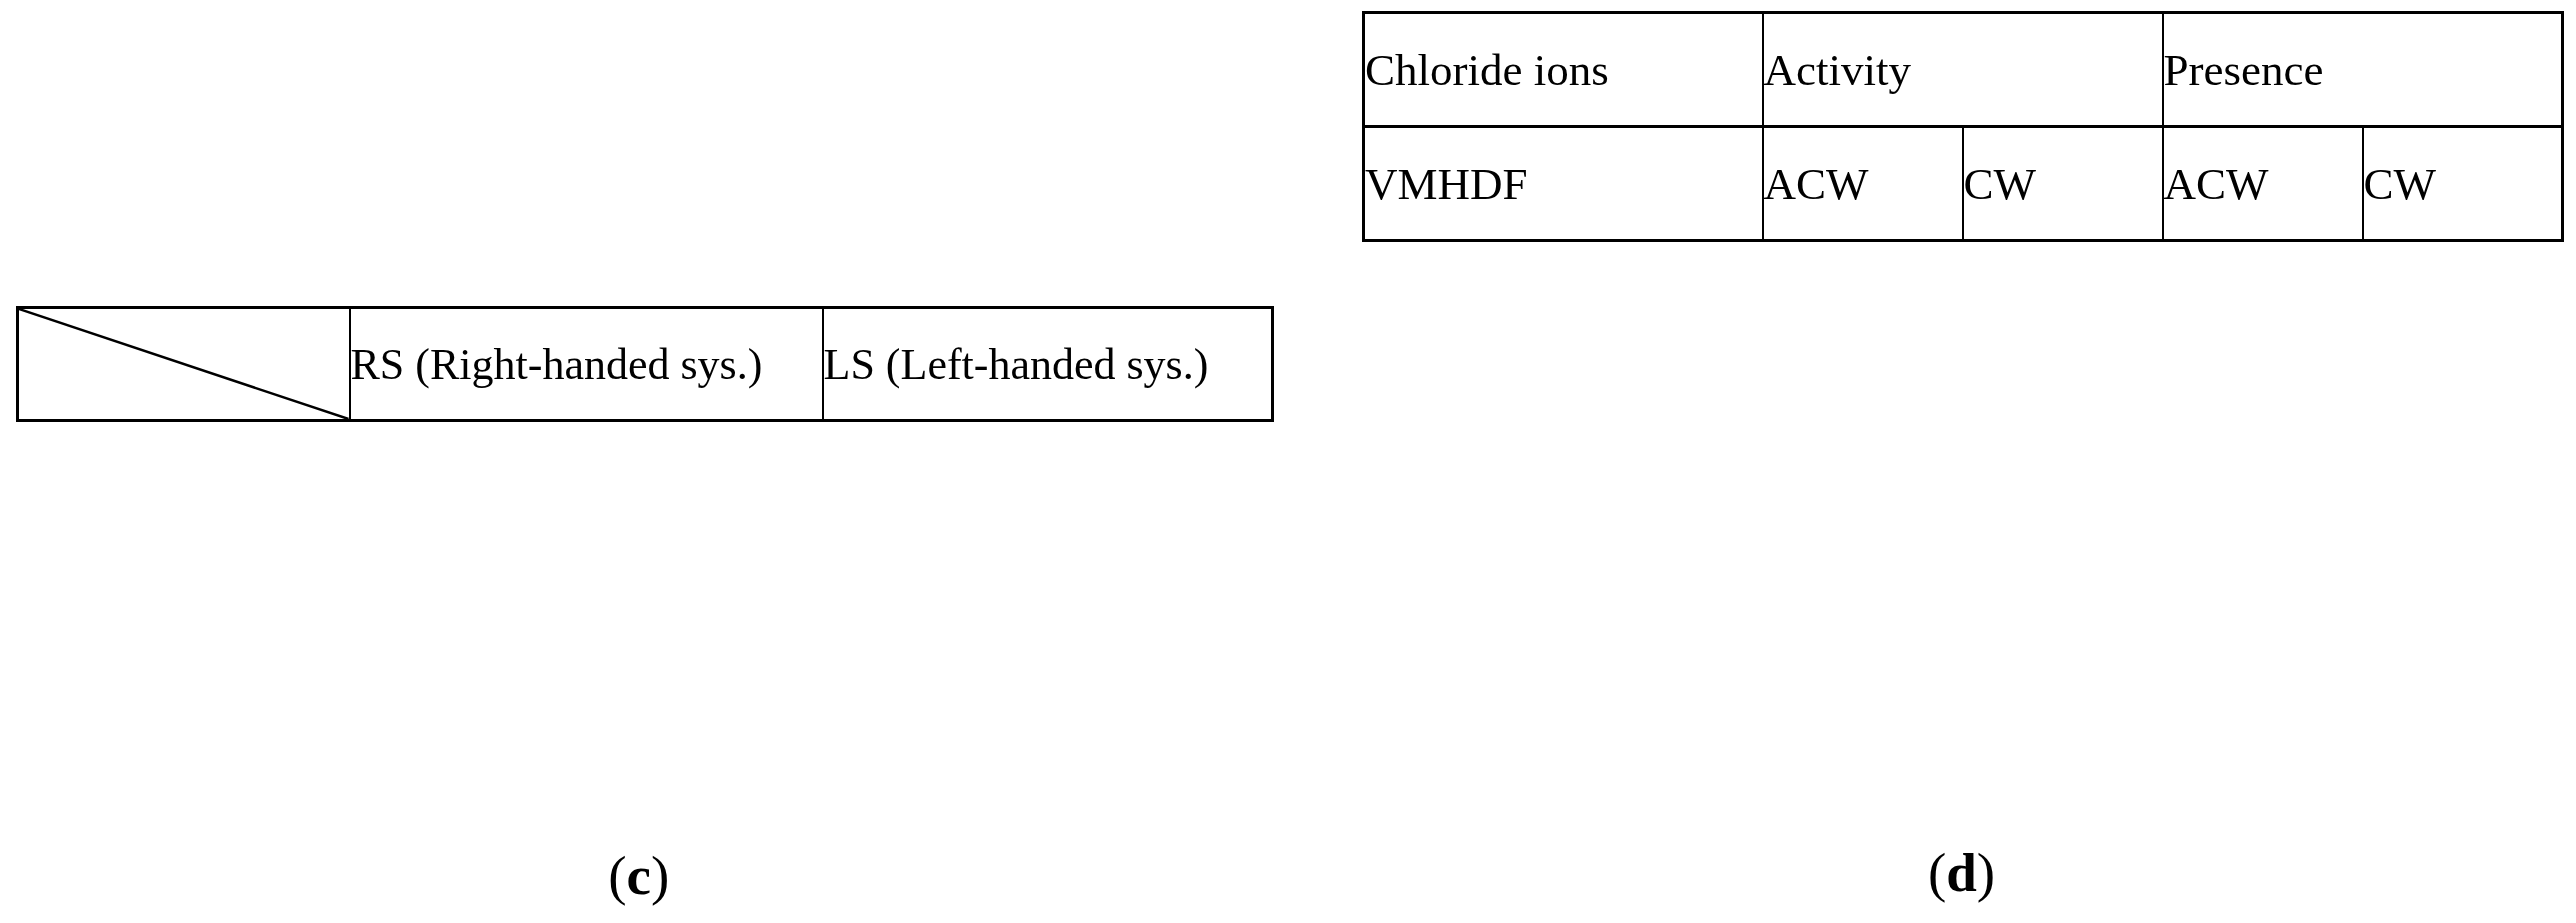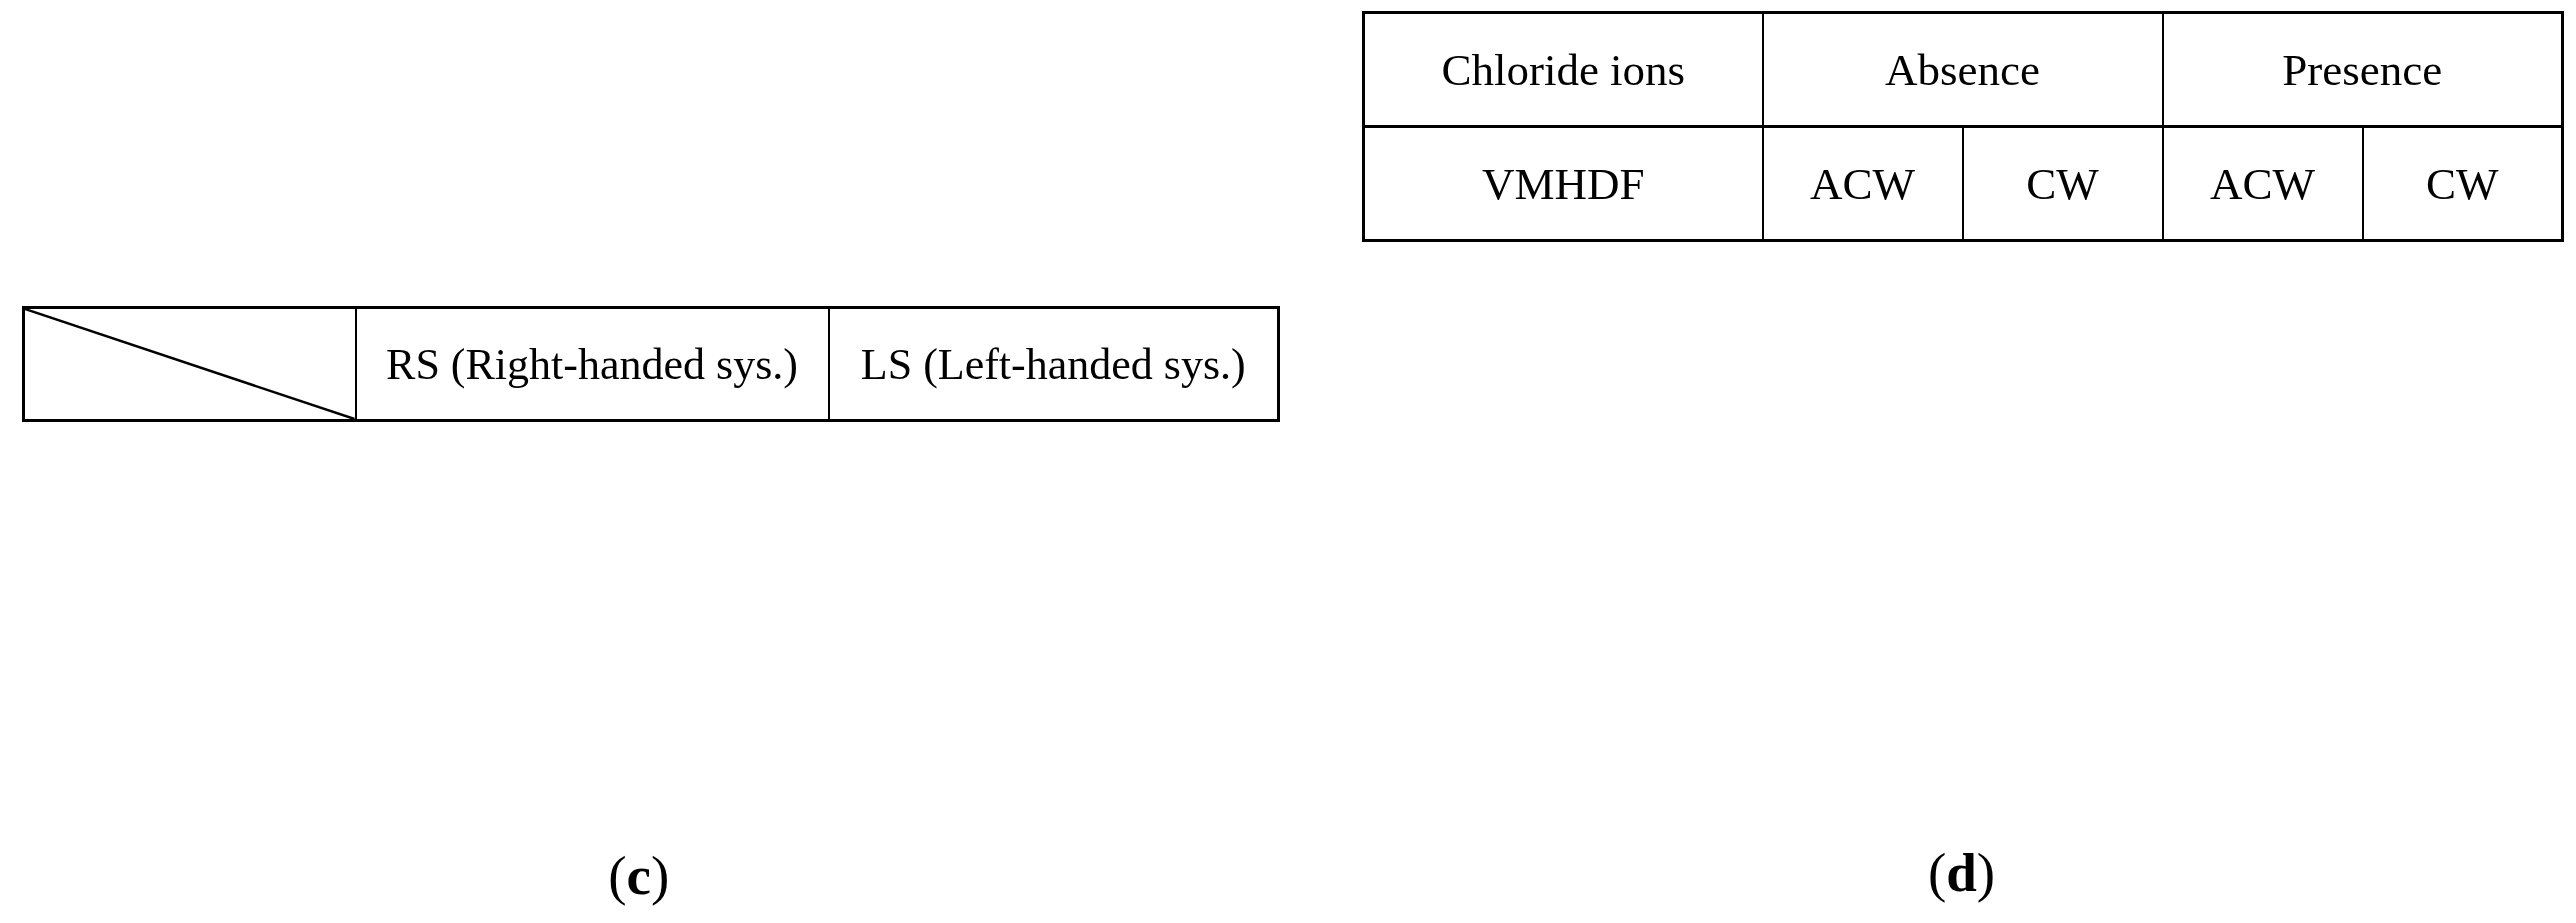--- a/index.html
+++ b/index.html
@@ -21,29 +21,28 @@
     border-collapse: collapse;
     table-layout: fixed;
     position: absolute;
     background: #ffffff;
   }
   table.paper-table td {
     border-left: 2.5px solid #000;
     border-right: 2.5px solid #000;
     border-top: 3.1px solid #000;
     border-bottom: 3.1px solid #000;
-    text-align: center;
     vertical-align: middle;
     padding: 0;
     overflow: hidden;
   }
 
   
   #table-c {
-    left: 22px;
+    left: 16px;
     top: 306px;
     width: 1255px;
     border: 3.1px solid #000;
     font-size: 44px;
   }
   #table-c tr { height: 113px; }
   #table-c td.diag-cell { position: relative; }
   #table-c svg.diag {
     position: absolute;
     left: 0; top: 0;
@@ -106,21 +105,21 @@
   <colgroup>
     <col style="width:399px">
     <col style="width:200px">
     <col style="width:200px">
     <col style="width:200px">
     <col style="width:200px">
   </colgroup>
   <tbody>
       <tr>
     <td>Chloride ions</td>
-    <td colspan="2">Absence</td>
+    <td colspan="2">Activity</td>
     <td colspan="2">Presence</td>
   </tr>
   <tr>
     <td>
           <span class="cell-line">VMHDF</span>
           <span class="cell-line"></span>
         </td>
     <td>ACW</td>
     <td>CW</td>
     <td>ACW</td>

